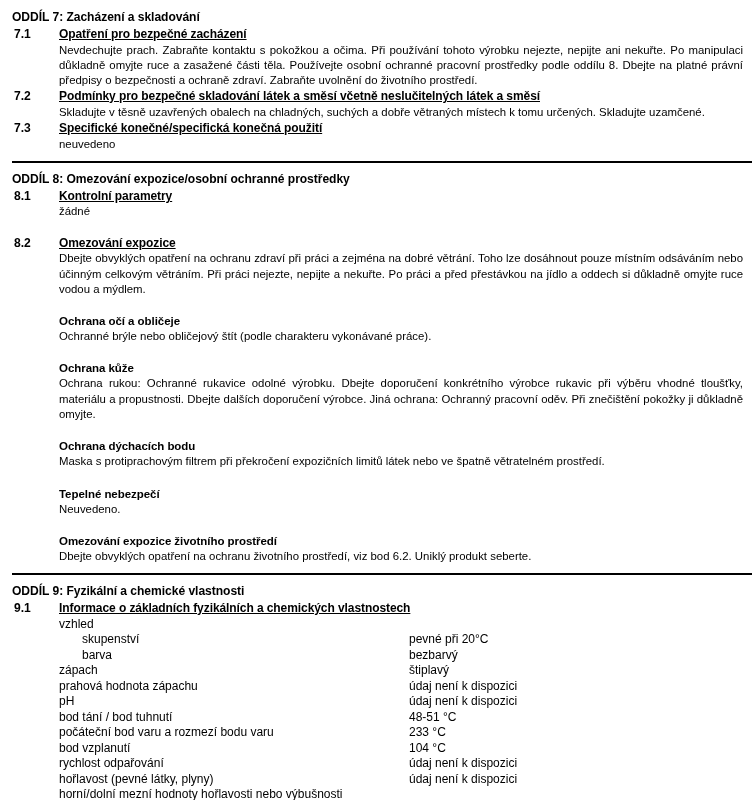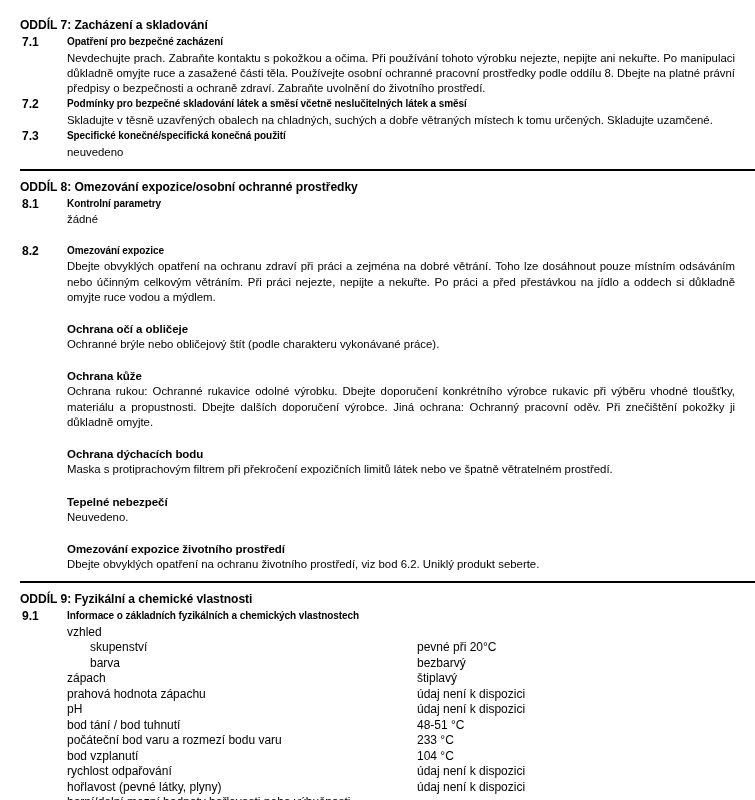--- a/index.html
+++ b/index.html
@@ -14,21 +14,21 @@
     font-family: "Liberation Sans", "DejaVu Sans", sans-serif;
     color: #000000;
     font-size: 11.4px;
     line-height: 15.2px;
     overflow: hidden;
   }
   .page {
     position: relative;
     width: 755px;
     height: 648px;
-    padding: 12px;
+    padding: 4px;
     box-sizing: border-box;
   }
   .content {
     padding: 5px 7px 0 8px;
     box-sizing: border-box;
   }
 
   
   .rule {
     border: 0;
@@ -58,23 +58,24 @@
     flex: 0 0 47px;
     font-weight: bold;
     font-size: 12.1px;
     line-height: 16.5px;
     padding-left: 2px;
     box-sizing: border-box;
   }
   .clause-title {
     flex: 1 1 auto;
     font-weight: bold;
-    font-size: 10px;
+    font-size: 12px;
     line-height: 16.5px;
     letter-spacing: -0.08px;
+    text-decoration: underline;
   }
 
   
   .para {
     margin: 0 0 0 47px;
     text-align: justify;
     text-justify: inter-word;
     font-size: 11.4px;
     line-height: 15.3px;
     padding-right: 1px;

